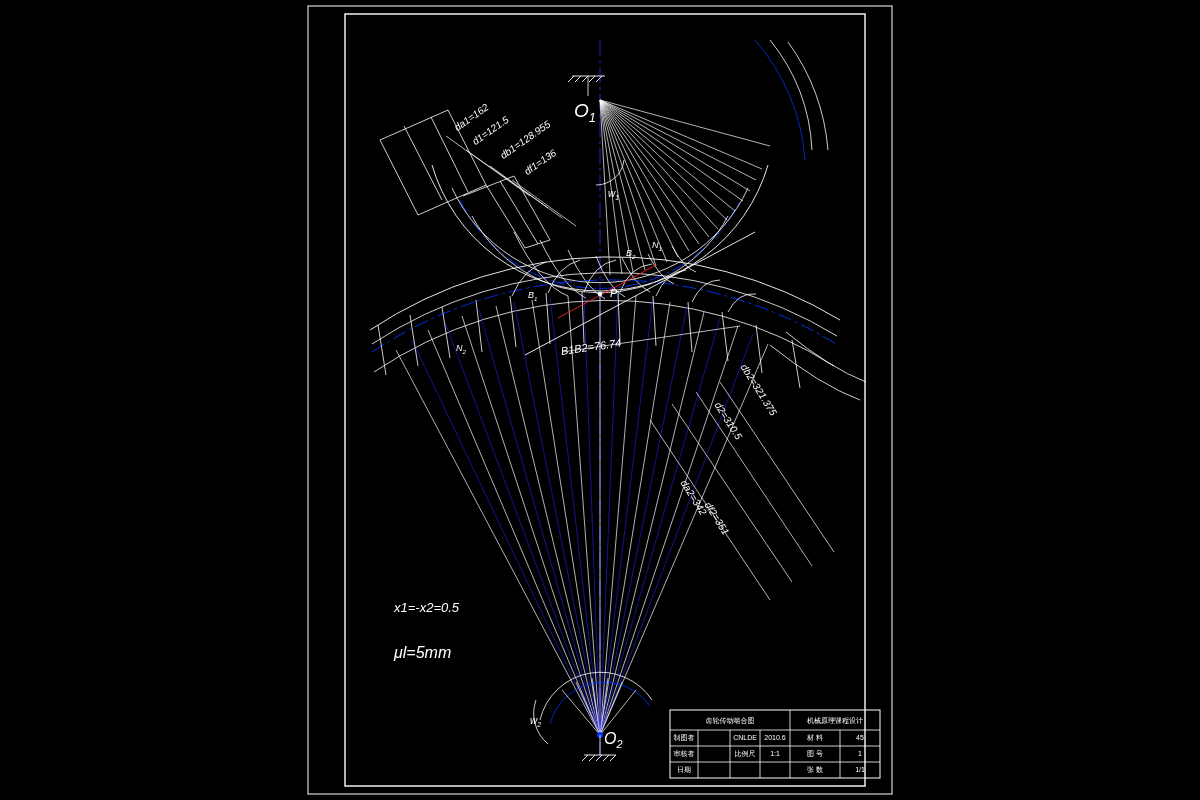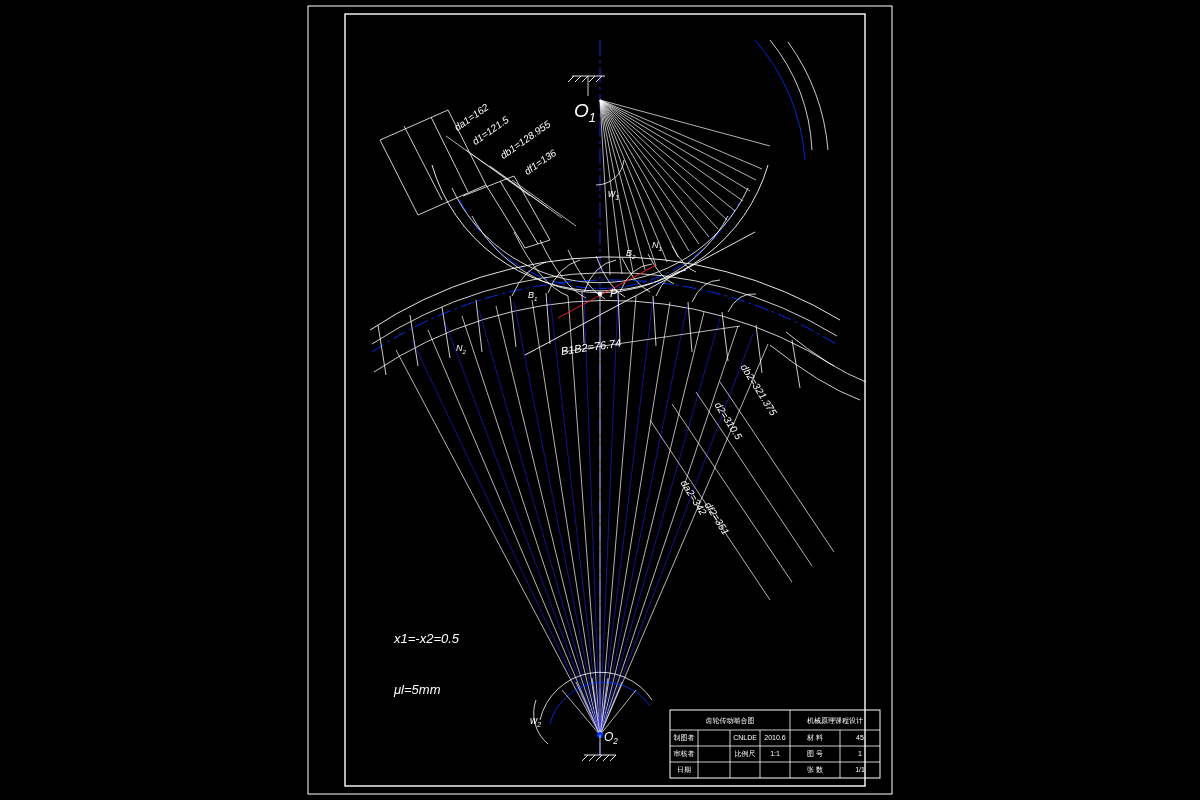--- a/index.html
+++ b/index.html
@@ -208,21 +208,21 @@
       <line x1="490" y1="710" x2="490" y2="778" stroke="#ffffff" stroke-width="0.8"></line>
       <line x1="398" y1="730" x2="398" y2="778" stroke="#ffffff" stroke-width="0.8"></line>
       <line x1="430" y1="730" x2="430" y2="778" stroke="#ffffff" stroke-width="0.8"></line>
       <line x1="460" y1="730" x2="460" y2="778" stroke="#ffffff" stroke-width="0.8"></line>
       <line x1="540" y1="730" x2="540" y2="778" stroke="#ffffff" stroke-width="0.8"></line>
     </g>
   </svg>
   </div>
 
   <div class="lbl ital" style="left:574px;top:100px;font-size:19px;"><span>O</span><span class="sub">1</span></div>
-  <div class="lbl ital" style="left:604px;top:730px;font-size:12px;"><span>O</span><span class="sub">2</span></div>
+  <div class="lbl ital" style="left:604px;top:730px;font-size:16px;"><span>O</span><span class="sub">2</span></div>
 
   <div class="lbl ital" style="left:608px;top:188px;font-size:10px;"><span>w</span><span class="sub">1</span></div>
   <div class="lbl ital" style="left:530px;top:715px;font-size:10px;"><span>w</span><span class="sub">2</span></div>
 
   <div class="lbl ital" style="left:610px;top:287px;font-size:11px;"><span>P</span></div>
   <div class="lbl ital" style="left:528px;top:290px;font-size:9px;"><span>B</span><span class="sub">1</span></div>
   <div class="lbl ital" style="left:626px;top:248px;font-size:9px;"><span>B</span><span class="sub">2</span></div>
   <div class="lbl ital" style="left:652px;top:240px;font-size:9px;"><span>N</span><span class="sub">1</span></div>
   <div class="lbl ital" style="left:456px;top:343px;font-size:9px;"><span>N</span><span class="sub">2</span></div>
 
@@ -231,22 +231,22 @@
   <div class="lbl ital" style="left:498px;top:152px;font-size:10px;transform:rotate(-35deg);transform-origin:left top;"><span>db1=128.955</span></div>
   <div class="lbl ital" style="left:522px;top:168px;font-size:10px;transform:rotate(-35deg);transform-origin:left top;"><span>df1=136</span></div>
 
   <div class="lbl ital" style="left:748px;top:362px;font-size:10px;transform:rotate(58deg);transform-origin:left top;"><span>db2=321.375</span></div>
   <div class="lbl ital" style="left:722px;top:400px;font-size:10px;transform:rotate(58deg);transform-origin:left top;"><span>d2=310.5</span></div>
   <div class="lbl ital" style="left:688px;top:478px;font-size:10px;transform:rotate(58deg);transform-origin:left top;"><span>da2=342</span></div>
   <div class="lbl ital" style="left:712px;top:500px;font-size:10px;transform:rotate(58deg);transform-origin:left top;"><span>df2=351</span></div>
 
   <div class="lbl ital" style="left:560px;top:345px;font-size:11px;transform:rotate(-8deg);transform-origin:left top;"><span>B1B2=76.74</span></div>
 
-  <div class="lbl ital" style="left:394px;top:631px;font-size:13px;"><span>x1=-x2=0.5</span></div>
-  <div class="lbl ital" style="left:394px;top:682px;font-size:13px;"><span>μl=5mm</span></div>
+  <div class="lbl ital" style="left:394px;top:600px;font-size:13px;"><span>x1=-x2=0.5</span></div>
+  <div class="lbl ital" style="left:394px;top:644px;font-size:16px;"><span>μl=5mm</span></div>
 
   <div class="tblcell" style="left:670px;top:712px;width:120px;height:18px;">
       <span>齿轮传动啮合图</span>
     </div>
   <div class="tblcell" style="left:790px;top:712px;width:90px;height:18px;">
       <span>机械原理课程设计</span>
     </div>
 
   <div class="tblcell" style="left:670px;top:730px;width:28px;height:16px;">
       <span>制图者</span>

